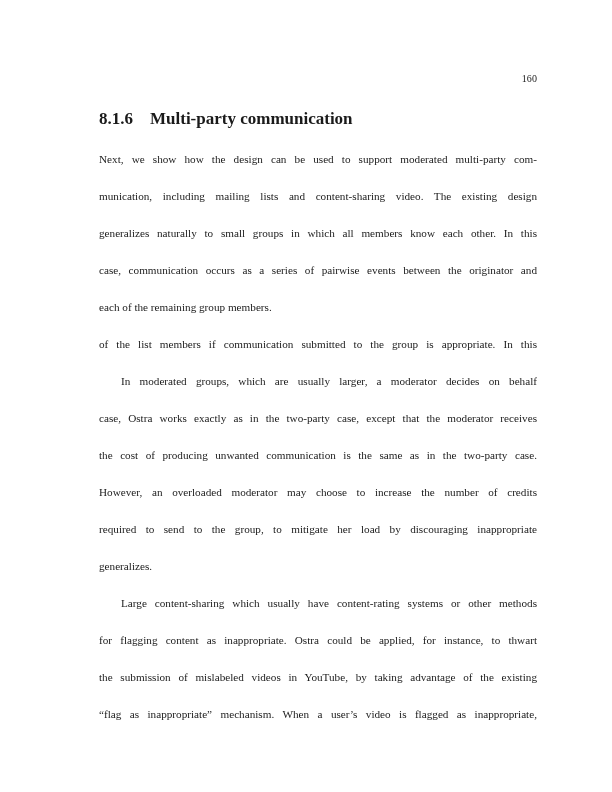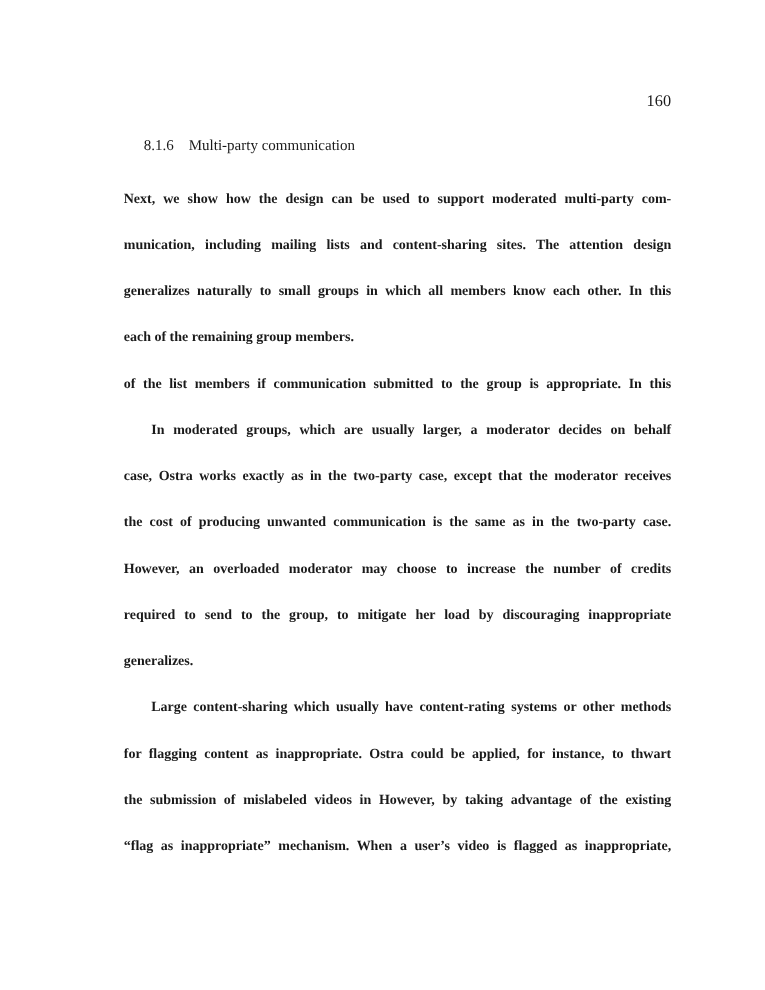--- a/index.html
+++ b/index.html
@@ -21,33 +21,33 @@
     margin: 0 auto;
   }
 
   
   #page-number {
     position: absolute;
     top: 74px;
     left: 0;
     width: 537px;
     text-align: right;
-    font-size: 13px;
+    font-size: 10px;
     line-height: 1;
     letter-spacing: 0.1px;
   }
 
   
   #section-heading {
     position: absolute;
     top: 110px;
-    left: 115px;
+    left: 99px;
     width: 438px;
-    font-size: 12px;
-    font-weight: normal;
+    font-size: 17px;
+    font-weight: bold;
     line-height: 1;
     white-space: pre;
   }
 
   
   #body-text {
     position: absolute;
     top: 141px;
     left: 99px;
     width: 438px;
@@ -61,21 +61,20 @@
   .line {
     display: block;
     width: 438px;
     height: 37px;
     line-height: 37px;
     font-size: 11.2px;
     text-align: justify;
     text-align-last: justify;
     white-space: nowrap;
     overflow: visible;
-    font-weight: bold;
   }
   
   .line.flush {
     text-align: right;
     text-align-last: left;
   }
   
   .line.indent {
     text-indent: 22px;
   }
@@ -86,40 +85,41 @@
 <div id="page">
 
   <div id="page-number">160</div>
 
   <div id="section-heading">8.1.6    Multi-party communication</div>
 
   <div id="body-text">
 
     <div class="para">
       <span class="line">Next, we show how the design can be used to support moderated multi-party com-</span>
-      <span class="line">munication, including mailing lists and content-sharing sites.  The attention design</span>
+      <span class="line">munication, including mailing lists and content-sharing video.  The existing design</span>
       <span class="line">generalizes naturally to small groups in which all members know each other. In this</span>
+      <span class="line">case, communication occurs as a series of pairwise events between the originator and</span>
       <span class="line flush">each of the remaining group members.</span>
     </div>
 
     <div class="para">
       <span class="line">of the list members if communication submitted to the group is appropriate. In this</span>
       <span class="line indent">In moderated groups, which are usually larger, a moderator decides on behalf</span>
       <span class="line">case, Ostra works exactly as in the two-party case, except that the moderator receives</span>
     </div>
 
     <div class="para">
       <span class="line">the cost of producing unwanted communication is the same as in the two-party case.</span>
       <span class="line">However, an overloaded moderator may choose to increase the number of credits</span>
       <span class="line">required to send to the group, to mitigate her load by discouraging inappropriate</span>
       <span class="line flush">generalizes.</span>
     </div>
 
     <div class="para">
       <span class="line indent">Large content-sharing which usually have content-rating systems or other methods</span>
       <span class="line">for flagging content as inappropriate. Ostra could be applied, for instance, to thwart</span>
-      <span class="line">the submission of mislabeled videos in However, by taking advantage of the existing</span>
+      <span class="line">the submission of mislabeled videos in YouTube, by taking advantage of the existing</span>
       <span class="line">“flag as inappropriate” mechanism. When a user’s video is flagged as inappropriate,</span>
 
     </div>
 
   </div>
 </div>
 
 </body></html>

